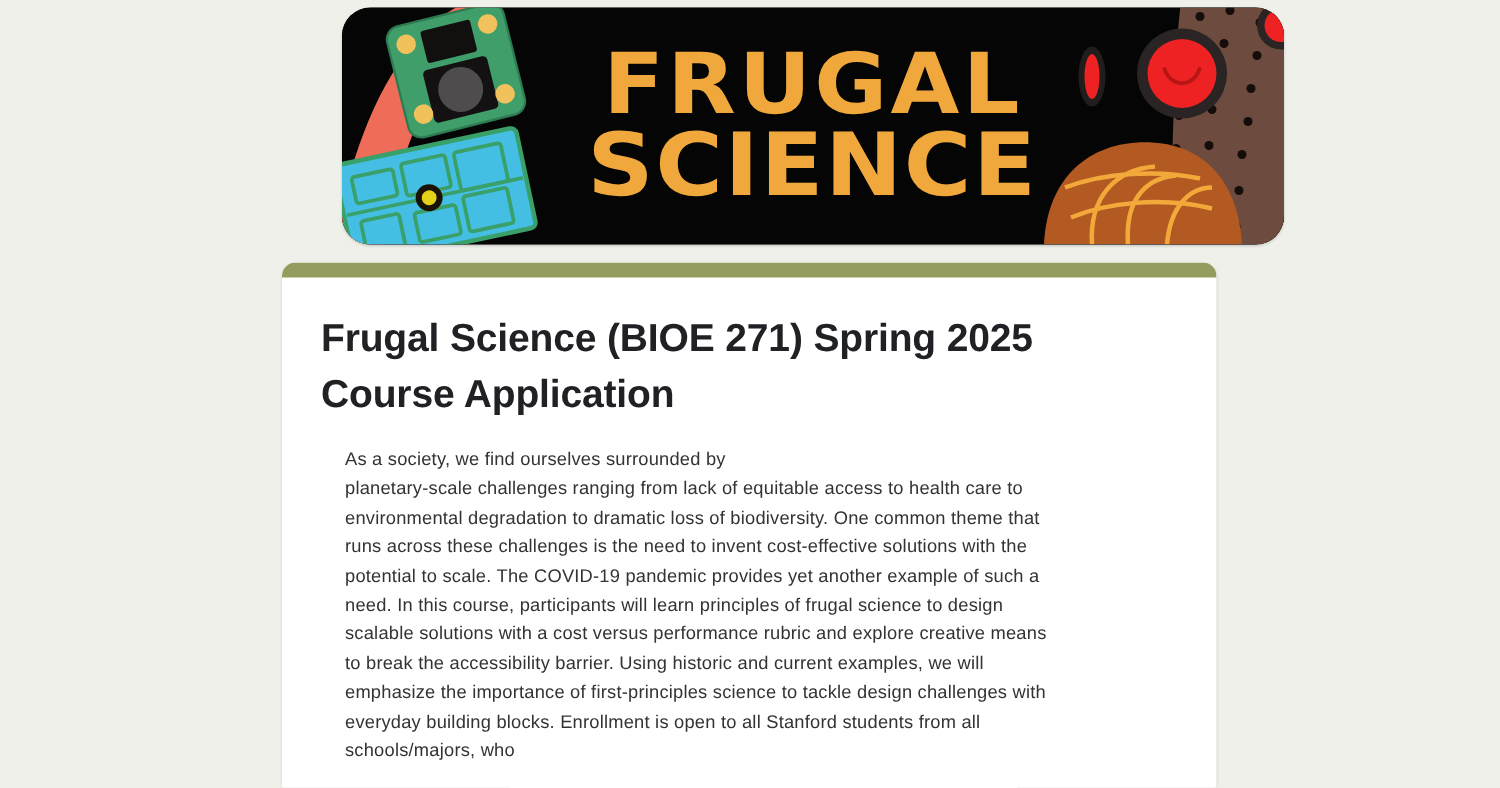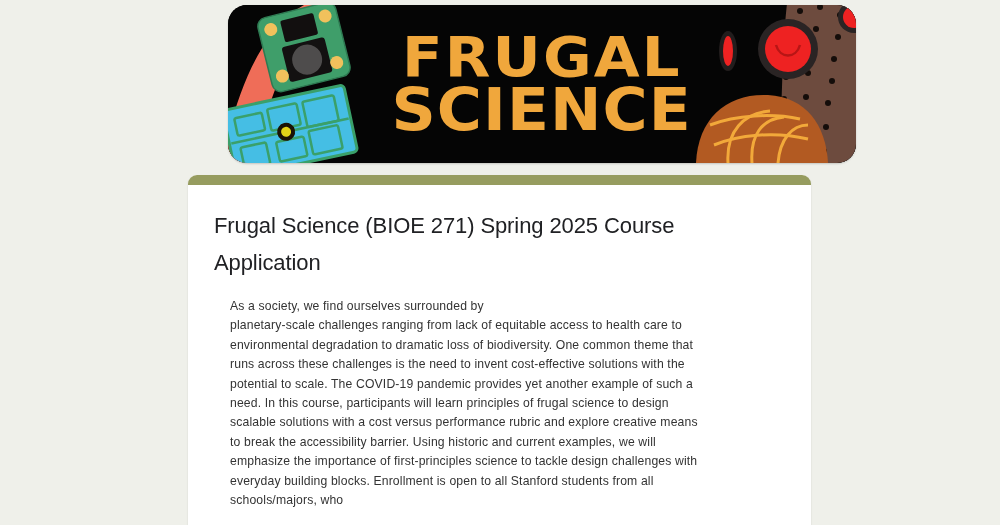--- a/index.html
+++ b/index.html
@@ -87,22 +87,22 @@
   .card-topbar {
     height: 10px;
     width: 100%;
     background: #969c5f;
   }
   .card-body {
     padding: 22px 26px 0 26px;
   }
   .form-title {
     font-family: "Liberation Sans", sans-serif;
-    font-size: 22px;
-    font-weight: 400;
+    font-size: 26px;
+    font-weight: 700;
     line-height: 37px;
     color: #202124;
     letter-spacing: -0.1px;
     margin: 0 0 12px 0;
     max-width: 540px;
   }
   .form-desc {
     font-family: "Liberation Sans", sans-serif;
     font-size: 12.2px;
     line-height: 19.4px;

